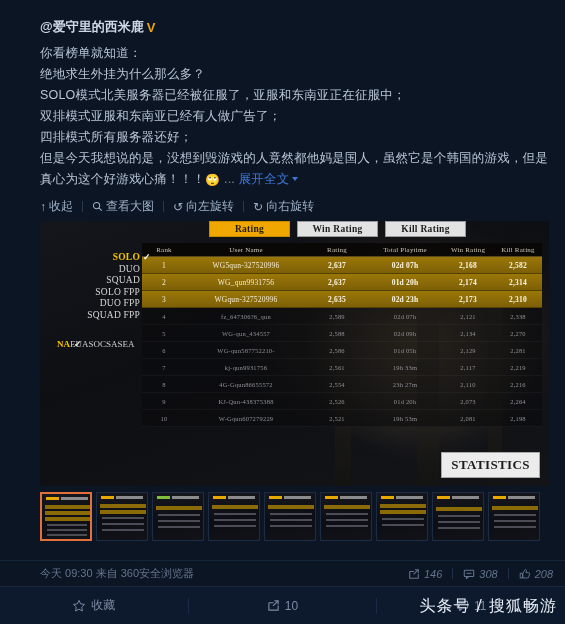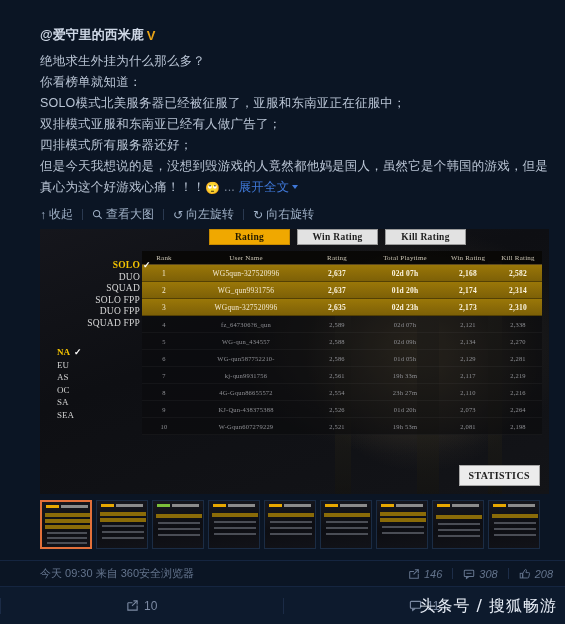--- a/index.html
+++ b/index.html
@@ -9,21 +9,21 @@
     font-family: "Liberation Sans", "DejaVu Sans", sans-serif;
     overflow: hidden;
   }
   .post {
     width: 565px; height: 624px;
     position: relative;
     background: #0b1524;
     display: flex; flex-direction: column;
   }
   
-  .text-area { padding: 6px 0 0 40px; margin-top: 20px; }
+  .text-area { padding: 18px 0 0 40px; }
   .uname-row {
     display: flex; align-items: center; gap: 3px;
     font-size: 13px; font-weight: bold; color: #cfd8e6;
     margin-bottom: 7px;
   }
   .vbadge {
     color: #e8a317; font-size: 13px; font-weight: bold;
     line-height: 1;
   }
   .body-line {
@@ -91,21 +91,21 @@
     position: relative;
   }
   .mode.sel { color: #f5c400; font-weight: bold; }
   .mode.sel::after {
     content: "\2713"; position: absolute; left: 100%; margin-left: 3px;
     color: #ffffff; font-size: 9px; font-weight: bold;
   }
   
   .regions {
     position: absolute; left: 17px; top: 117px; z-index: 5;
-    display: flex; flex-direction: column; align-items: flex-start;
+    display: flex; flex-direction: row; align-items: center;
     width: 83px;
   }
   .region {
     font-size: 9px; line-height: 12.5px; color: #cfcfcf; cursor: pointer;
     position: relative;
   }
   .region.sel { color: #f5c400; font-weight: bold; }
   .region.sel::after {
     content: "\2713"; position: absolute; left: 100%; margin-left: 4px;
     color: #ffffff; font-size: 9px; font-weight: bold;
@@ -132,21 +132,21 @@
   .c.user  { width: 120px; text-align: center; }
   .c.rating{ width: 62px; text-align: center; }
   .c.play  { width: 74px; text-align: center; }
   .c.win   { width: 52px; text-align: center; }
   .c.kill  { width: 48px; text-align: center; }
   .trow.top .c.rating, .trow.top .c.win, .trow.top .c.kill,
   .trow.top .c.play { font-weight: bold; color: #fdf6e3; }
   
   .stat-btn {
     position: absolute; right: 9px; bottom: 8px; z-index: 7;
-    background: #ececec; color: #1c1c1c; font-size: 10px; font-weight: bold;
+    background: #ececec; color: #1c1c1c; font-size: 13px; font-weight: bold;
     letter-spacing: .4px; padding: 4px 9px; border: 1px solid #a8a8a8;
     cursor: pointer;
   }
   
   .thumbs {
     display: flex; gap: 4px; padding: 6px 16px 0 40px;
   }
   .thumb {
     width: 52px; height: 49px; position: relative; cursor: pointer;
     background: linear-gradient(170deg,#17181f 0%,#0d0e13 55%,#121319 100%);
@@ -190,22 +190,22 @@
 </head>
 <body>
 
 <div class="post">
 
   <div class="text-area">
     <div class="uname-row">
       <span>@爱守里的西米鹿</span>
       <span class="vbadge">V</span>
     </div>
+    <div class="body-line">你看榜单就知道：</div>
     <div class="body-line">绝地求生外挂为什么那么多？</div>
-    <div class="body-line">你看榜单就知道：</div>
     <div class="body-line">SOLO模式北美服务器已经被征服了，亚服和东南亚正在征服中；</div>
     <div class="body-line">双排模式亚服和东南亚已经有人做广告了；</div>
     <div class="body-line">四排模式所有服务器还好；</div>
     <div class="body-line wrap">
       <span>但是今天我想说的是，没想到毁游戏的人竟然都他妈是国人，虽然它是个韩国的游戏，但是真心为这个好游戏心痛！！！</span><span class="emoji">🙄</span>
       <span class="dots">...</span>
       <span class="expand"><span>展开全文</span><i class="chev"></i></span>
     </div>
   </div>
 
@@ -473,20 +473,28 @@
               <path d="M4.5 6.2l2.4-4a1 1 0 011.8.8l-.6 2.4h3.2a1 1 0 011 1.2l-.9 4a1.2 1.2 0 01-1.2 1H4.5z" fill="none" stroke="#64748d" stroke-width="1.1"></path>
               <rect x="1.4" y="6.2" width="2.7" height="5.4" fill="none" stroke="#64748d" stroke-width="1.1"></rect>
             </svg>
         </span>
         <span>208</span>
       </span>
     </div>
   </div>
 
   <div class="foot-bar">
+    <div class="fcell">
+      <span>
+        <svg width="14" height="14" viewBox="0 0 16 16">
+            <path d="M8 1.6l1.9 4 4.4.6-3.2 3.1.8 4.4L8 11.6 4.1 13.7l.8-4.4L1.7 6.2l4.4-.6z" fill="none" stroke="#7c8aa3" stroke-width="1.1"></path>
+          </svg>
+      </span>
+      <span>收藏</span>
+    </div>
     <i class="fsep"></i>
     <div class="fcell">
       <span>
         <svg width="13" height="13" viewBox="0 0 14 14">
             <path d="M2 4h5M2 4v8h10V7" fill="none" stroke="#7c8aa3" stroke-width="1.2"></path>
             <path d="M8 2h4v4" fill="none" stroke="#7c8aa3" stroke-width="1.2"></path>
             <path d="M12 2L6.5 7.5" stroke="#7c8aa3" stroke-width="1.2"></path>
           </svg>
       </span>
       <span>10</span>

